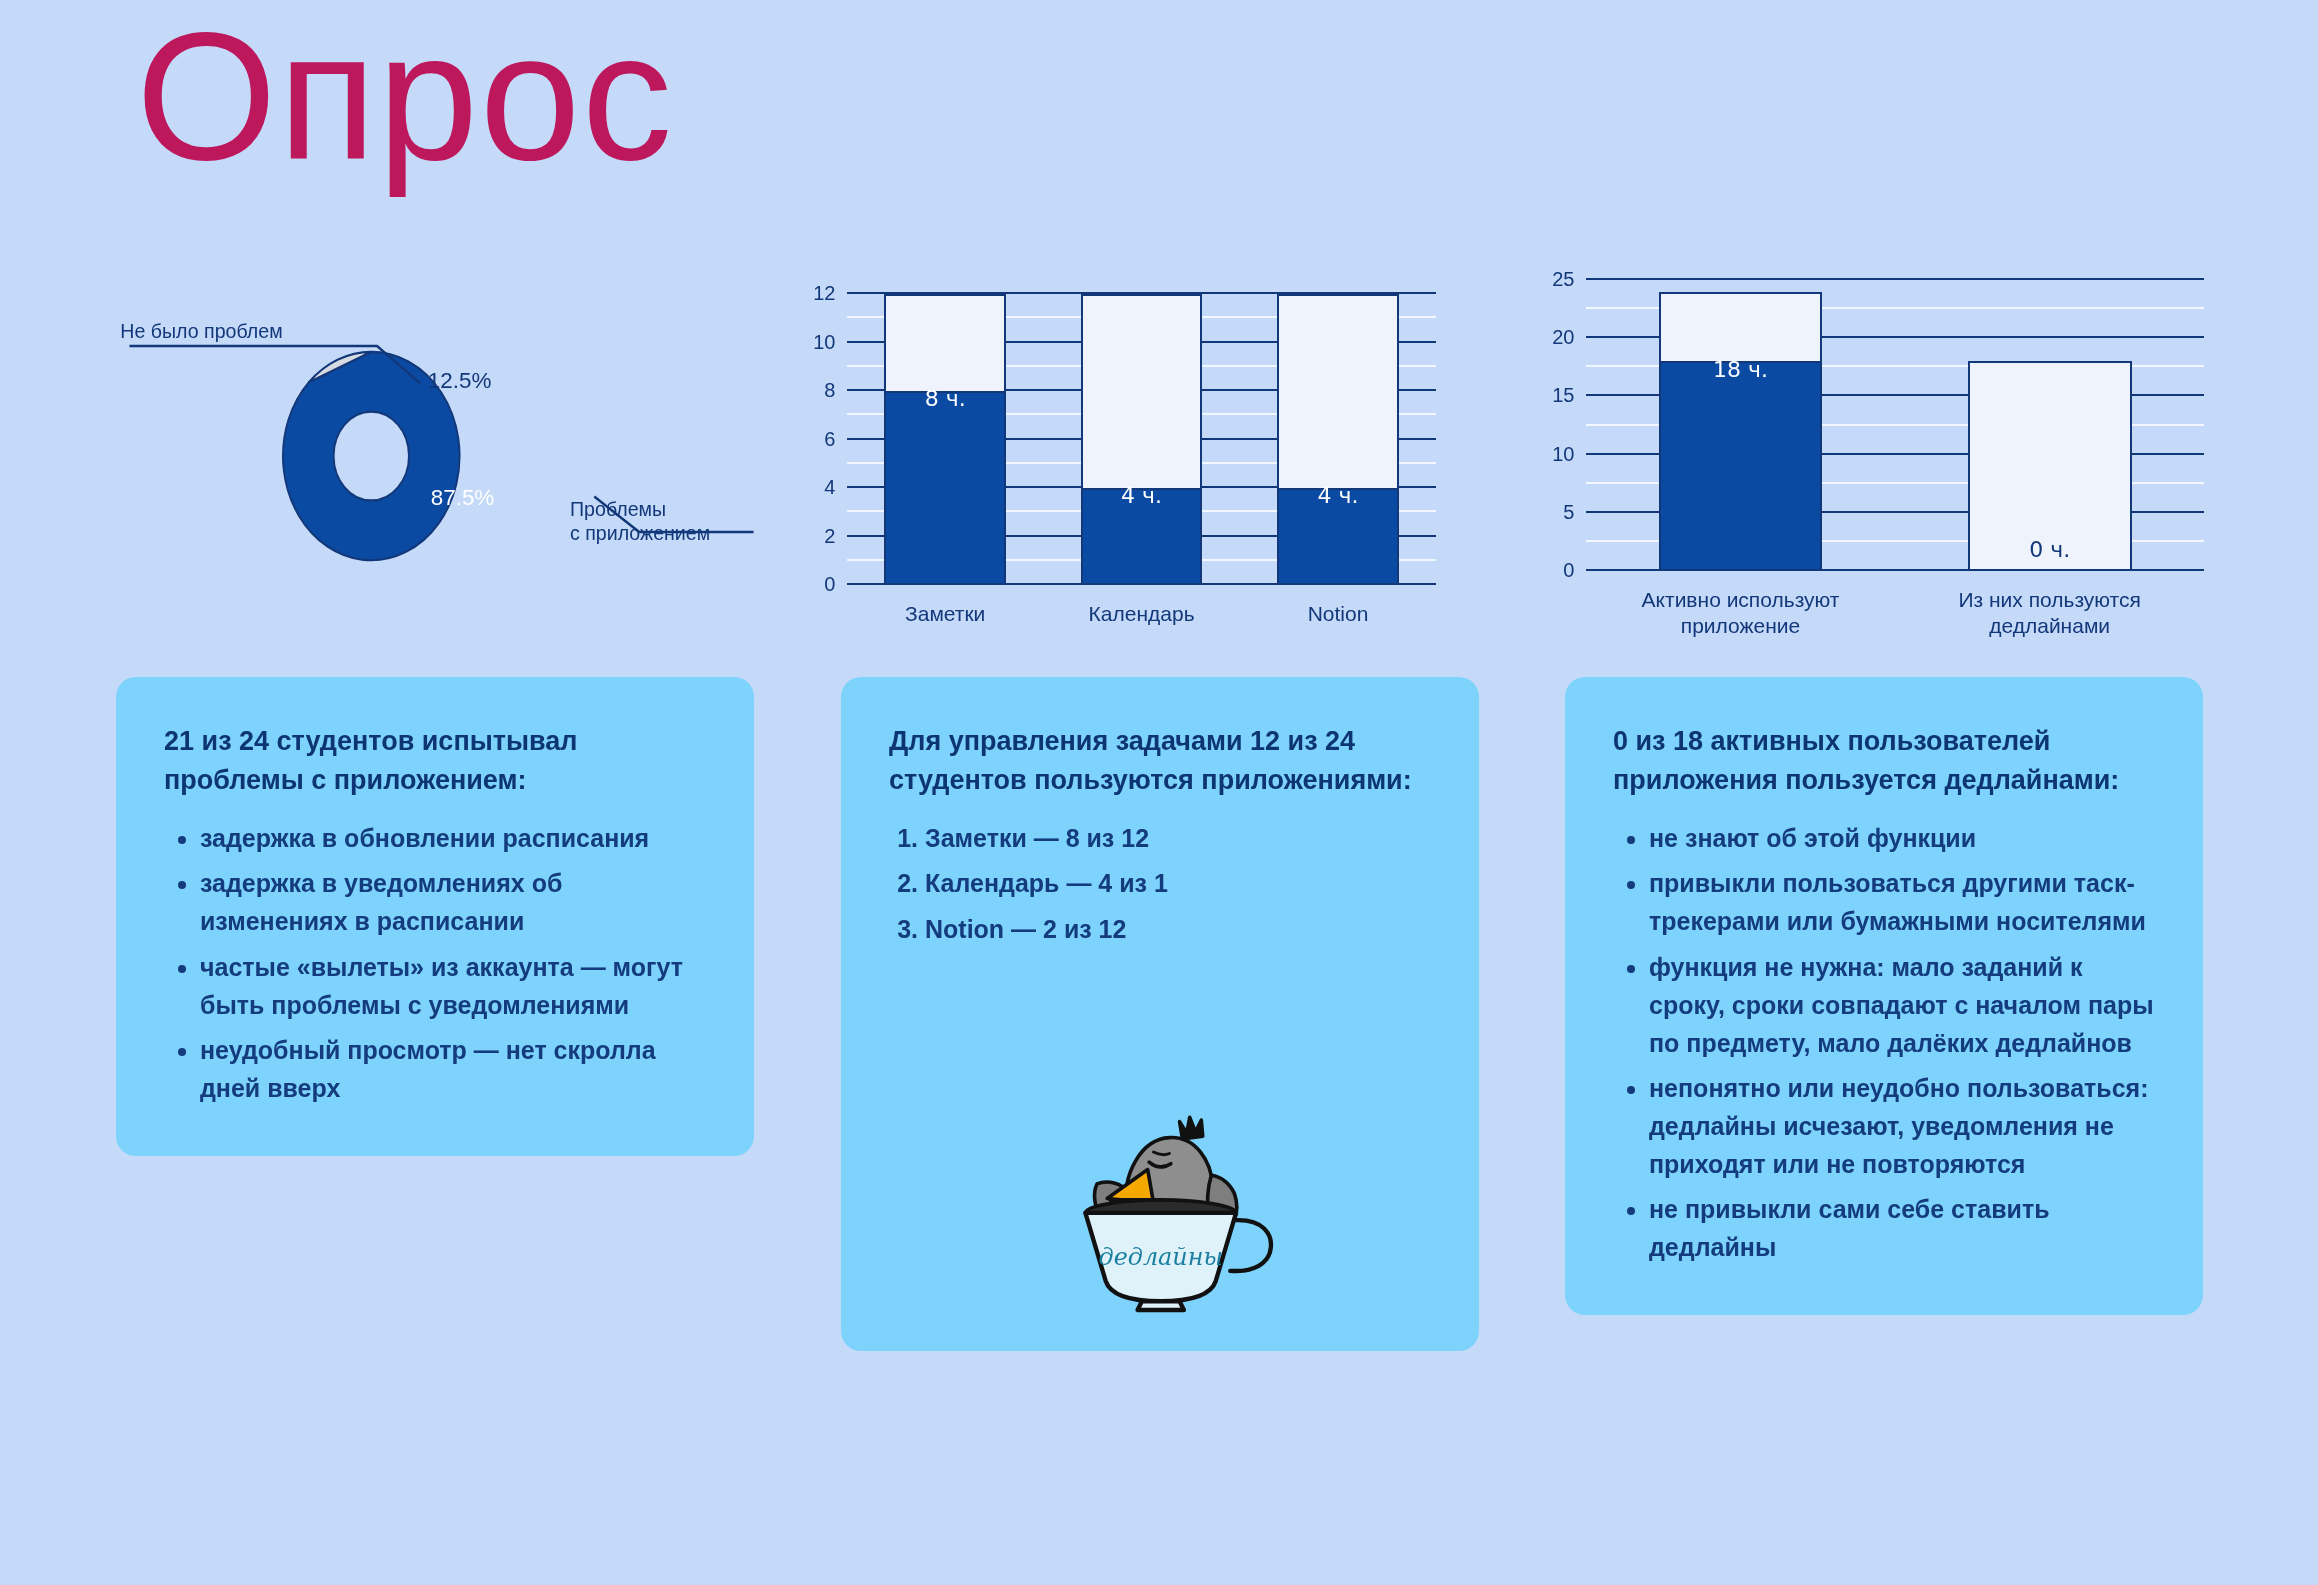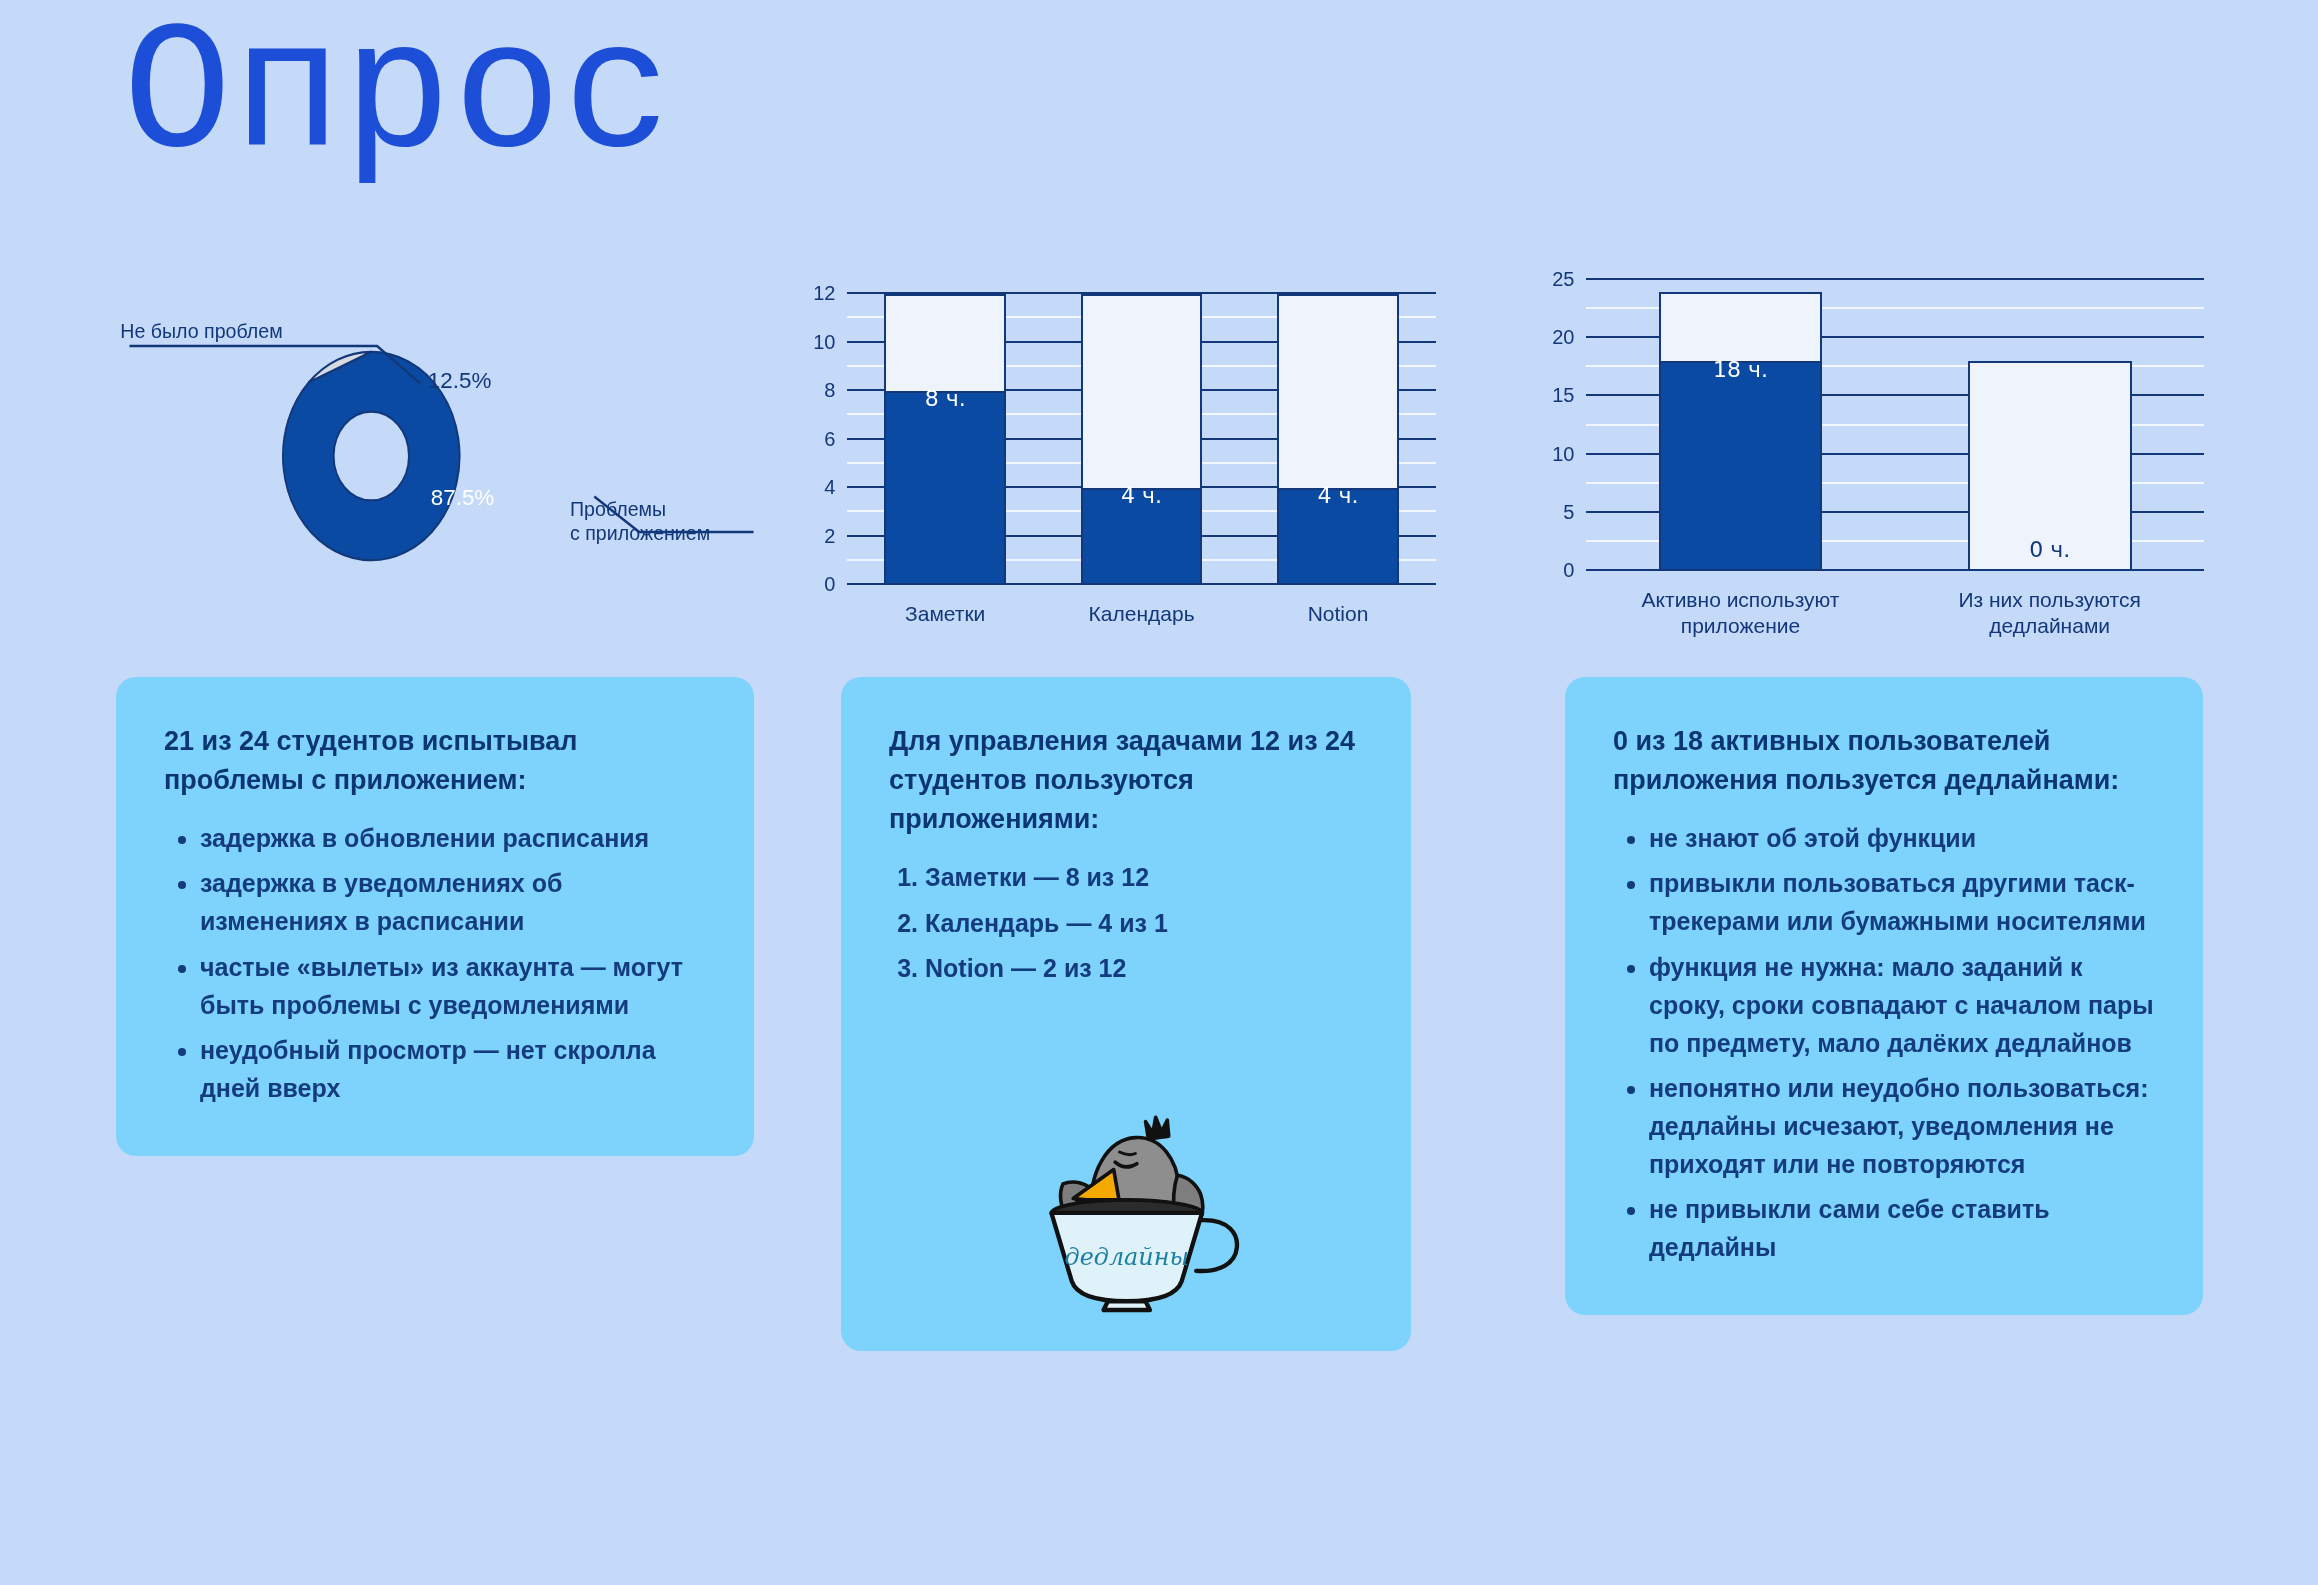--- a/index.html
+++ b/index.html
@@ -11,28 +11,28 @@
     height: 1585px;
     background: #c5d9f8;
     font-family: "Liberation Sans", sans-serif;
     overflow: hidden;
     position: relative;
   }
 
   
   .page-title {
     position: absolute;
-    left: 123px;
+    left: 136px;
     top: 5.8px;
     font-size: 181px;
     line-height: 1;
     font-weight: 400;
-    color: #1d4ed8;
+    color: #be185d;
     letter-spacing: 1.4px;
-    font-family: Liberation Mono, monospace;
+    font-family: Liberation Sans, sans-serif;
     -webkit-text-stroke: 0px;
   }
 
   
   .donut-wrap {
     position: absolute;
     left: 116px;
     top: 275px;
     width: 638px;
     height: 362px;
@@ -145,21 +145,21 @@
     line-height: 1.52;
     font-weight: bold;
   }
   .card ul li, .card ol li {
     margin-bottom: 7.2px;
   }
   .card ul { list-style: disc; }
   .card ol { list-style: decimal; }
 
   #card-left   { left: 116px;  top: 677px;  width: 638px; }
-  #card-mid    { left: 841px; top: 677px;  width: 570px; height: 674px; }
+  #card-mid    { left: 841px; top: 677px;  width: 638px; height: 674px; }
   #card-right  { left: 1565px; top: 677px;  width: 638px; }
 
   
   .pigeon {
     position: absolute;
     left: 50%;
     transform: translateX(-50%);
     bottom: 35px;
     width: 239px;
     height: 225px;

